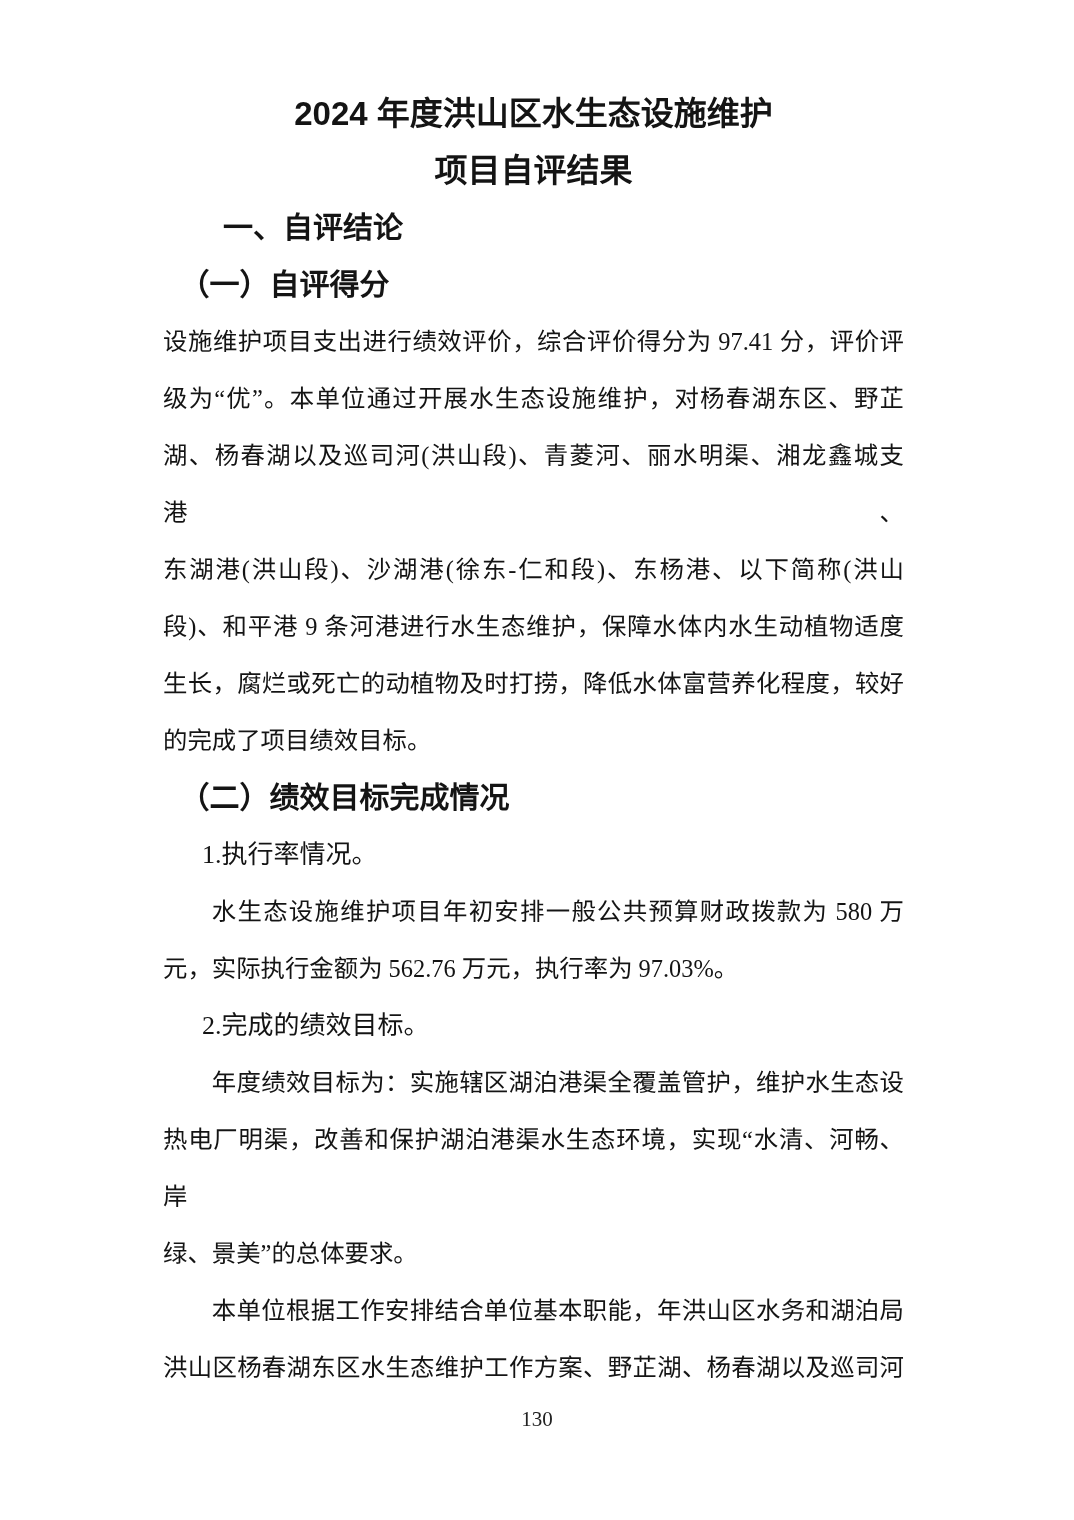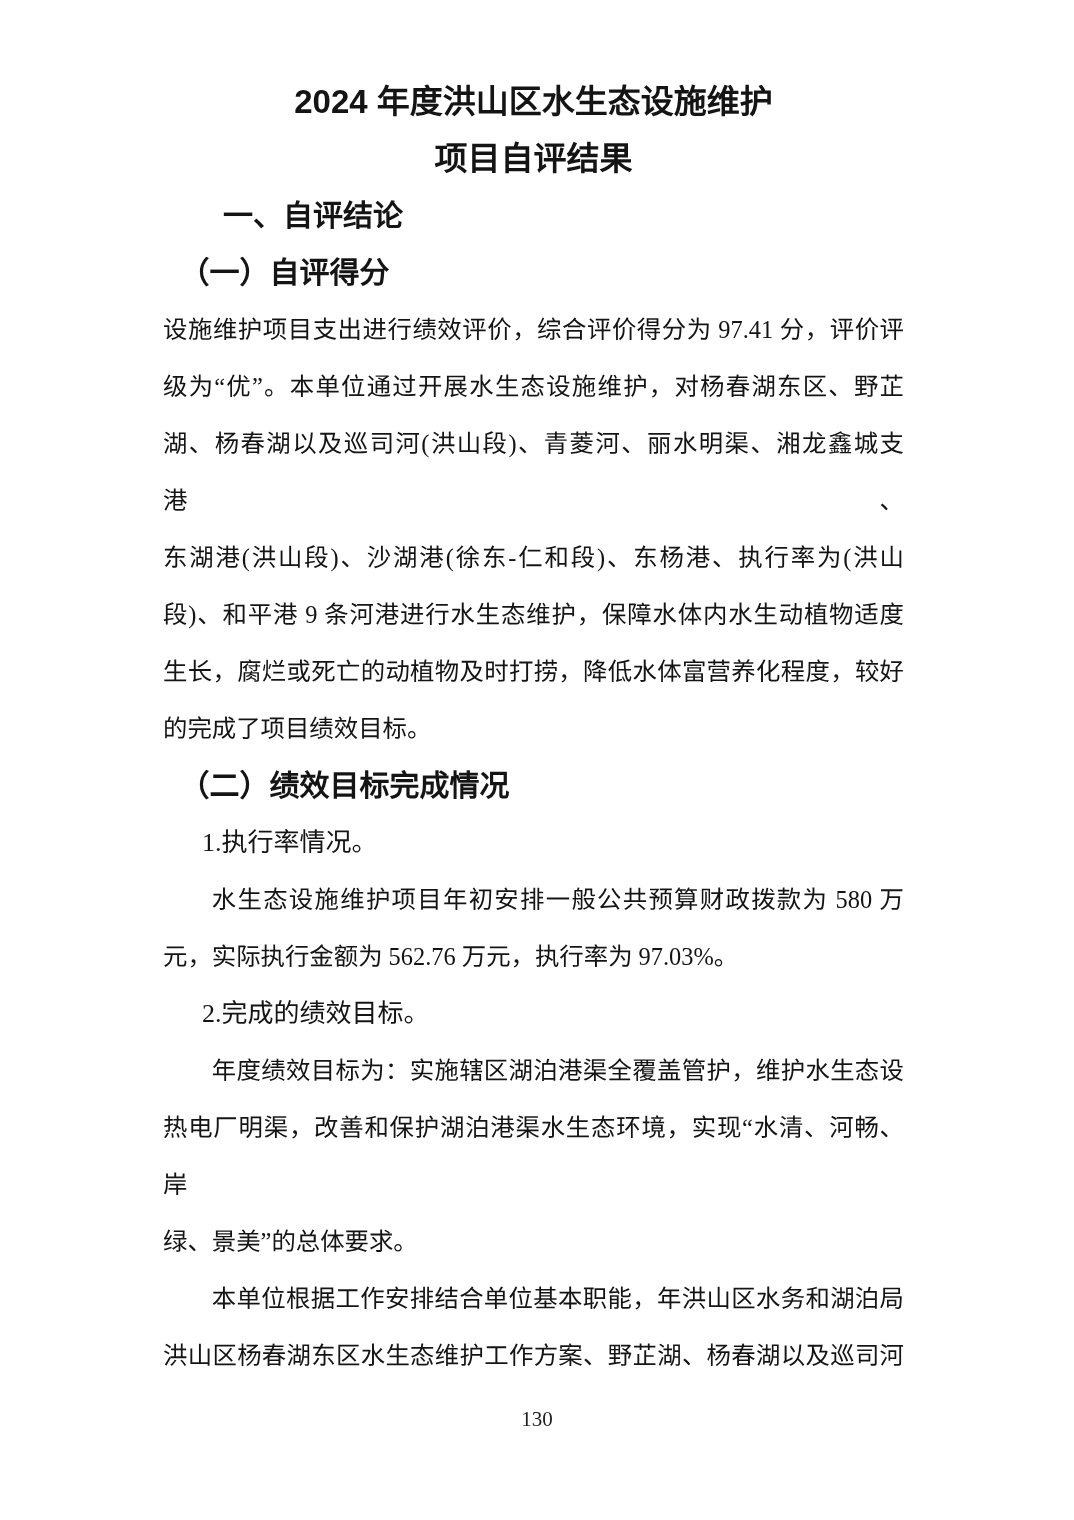--- a/index.html
+++ b/index.html
@@ -12,21 +12,21 @@
     width: 1074px;
     height: 1520px;
     background: #ffffff;
     overflow: hidden;
     color: #141414;
     font-family: "Liberation Serif", "DejaVu Serif", serif;
   }
   .content {
     position: absolute;
     left: 163px;
-    top: 0;
+    top: 12px;
     width: 741px;
     padding-top: 73px;
   }
   .doc-title {
     font-family: "Liberation Sans", "DejaVu Sans", sans-serif;
     font-weight: bold;
     font-size: 33px;
     line-height: 57px;
     text-align: center;
     white-space: nowrap;
@@ -90,21 +90,21 @@
     <div class="doc-title">项目自评结果</div>
 
     <div class="h1">一、自评结论</div>
 
     <div class="h2">（一）自评得分</div>
 
     <div class="para">
         <div class="tline">设施维护项目支出进行绩效评价，综合评价得分为 97.41 分，评价评</div>
         <div class="tline">级为“优”。本单位通过开展水生态设施维护，对杨春湖东区、野芷</div>
         <div class="tline">湖、杨春湖以及巡司河(洪山段)、青菱河、丽水明渠、湘龙鑫城支港、</div>
-        <div class="tline">东湖港(洪山段)、沙湖港(徐东-仁和段)、东杨港、执行率为(洪山</div>
+        <div class="tline">东湖港(洪山段)、沙湖港(徐东-仁和段)、东杨港、以下简称(洪山</div>
         <div class="tline">段)、和平港 9 条河港进行水生态维护，保障水体内水生动植物适度</div>
         <div class="tline">生长，腐烂或死亡的动植物及时打捞，降低水体富营养化程度，较好</div>
         <div class="tline last">的完成了项目绩效目标。</div>
       </div>
 
     <div class="h2">（二）绩效目标完成情况</div>
 
     <div class="h3">1.执行率情况。</div>
 
     <div class="para">

